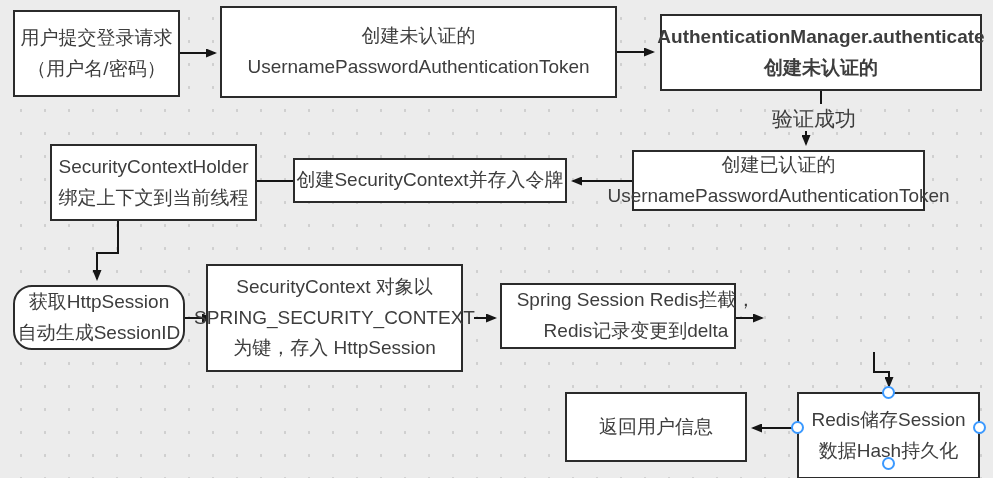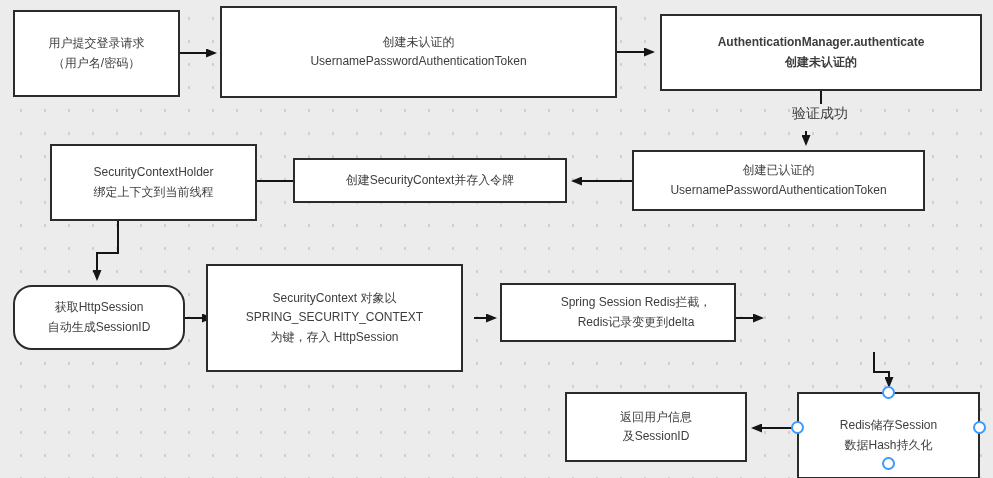--- a/index.html
+++ b/index.html
@@ -28,30 +28,29 @@
     position: absolute;
     background: #ffffff;
     border: 2.5px solid #2b2b2b;
     box-sizing: border-box;
     display: flex;
     flex-direction: column;
     align-items: center;
     justify-content: center;
     text-align: center;
     color: #3d3d3d;
-    font-size: 12px;
+    font-size: 19px;
     line-height: 1.62;
     white-space: nowrap;
     z-index: 2;
   }
   .edge-label {
     position: absolute;
     color: #3d3d3d;
-    font-size: 14px;
-    text-align: center;
+    font-size: 21px;
     z-index: 3;
     white-space: nowrap;
   }
   .conn-point {
     position: absolute;
     width: 9px;
     height: 9px;
     border-radius: 50%;
     background: #ffffff;
     border: 2px solid #3b99ff;
@@ -143,34 +142,33 @@
     <div>获取HttpSession</div>
     <div>自动生成SessionID</div>
   </div>
 
   <div class="node" style="left:206px; top:264px; width:257px; height:108px;text-align:right;">
     <div>SecurityContext 对象以</div>
     <div>SPRING_SECURITY_CONTEXT</div>
     <div>为键，存入 HttpSession</div>
   </div>
 
-  <div class="node" style="left:500px; top:283px; width:236px; height:59px;padding-left:36px;">
+  <div class="node" style="left:500px; top:283px; width:236px; height:66px;padding-left:36px;">
     <div>Spring Session Redis拦截，</div>
     <div>Redis记录变更到delta</div>
   </div>
 
 
   <div class="node" style="left:797px; top:392px; width:183px; height:87px;">
     <div>Redis储存Session</div>
     <div>数据Hash持久化</div>
   </div>
 
   <div class="node" style="left:565px; top:392px; width:182px; height:70px;">
     <div>返回用户信息</div>
-    <div>及SessionID</div>
   </div>
 
   <div class="conn-point" style="left:882px; top:386px;"></div>
   <div class="conn-point" style="left:791px; top:421px;"></div>
   <div class="conn-point" style="left:973px; top:421px;"></div>
   <div class="conn-point" style="left:882px; top:457px;"></div>
 
 </div>
 
 </body></html>

